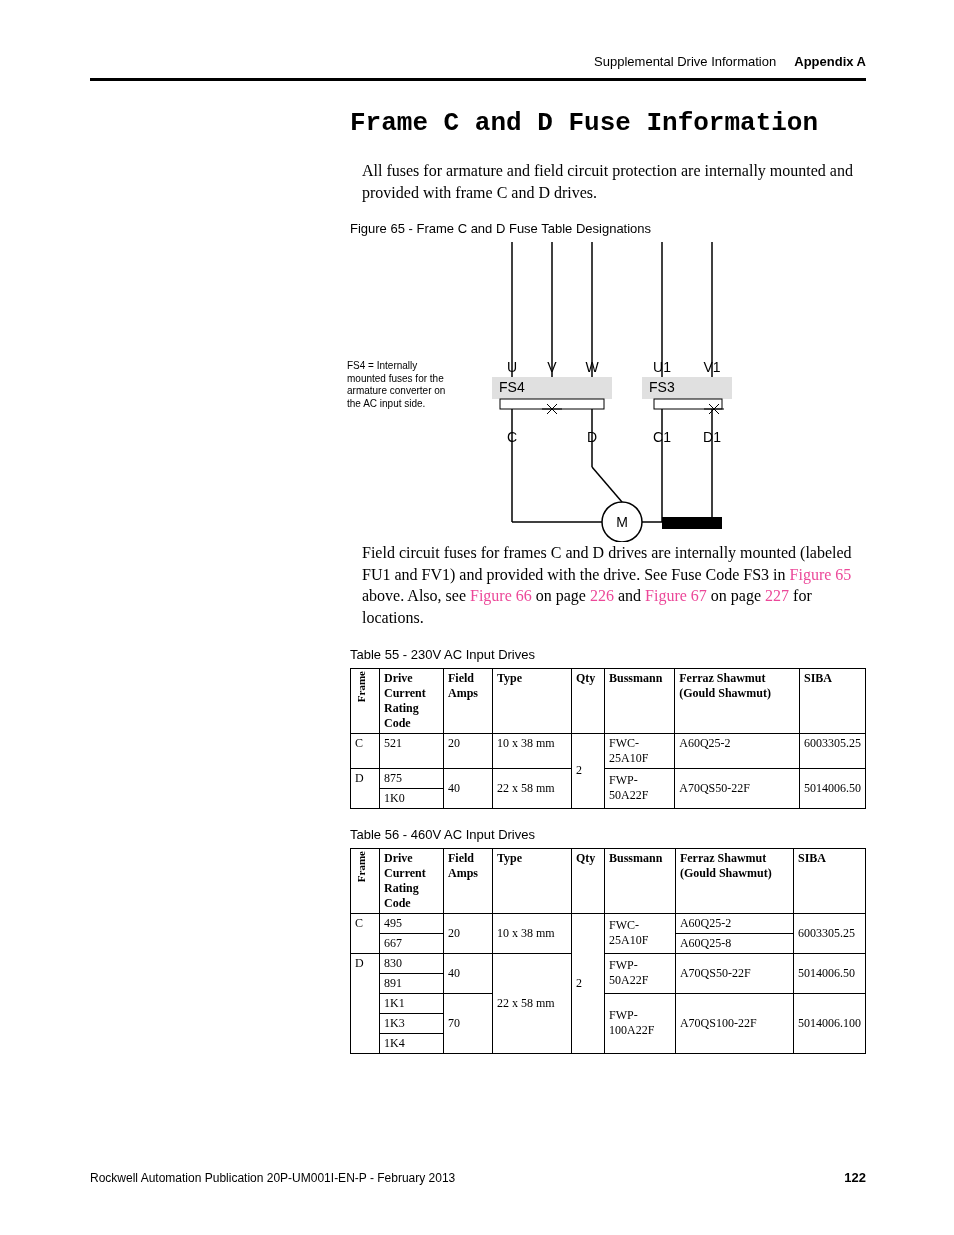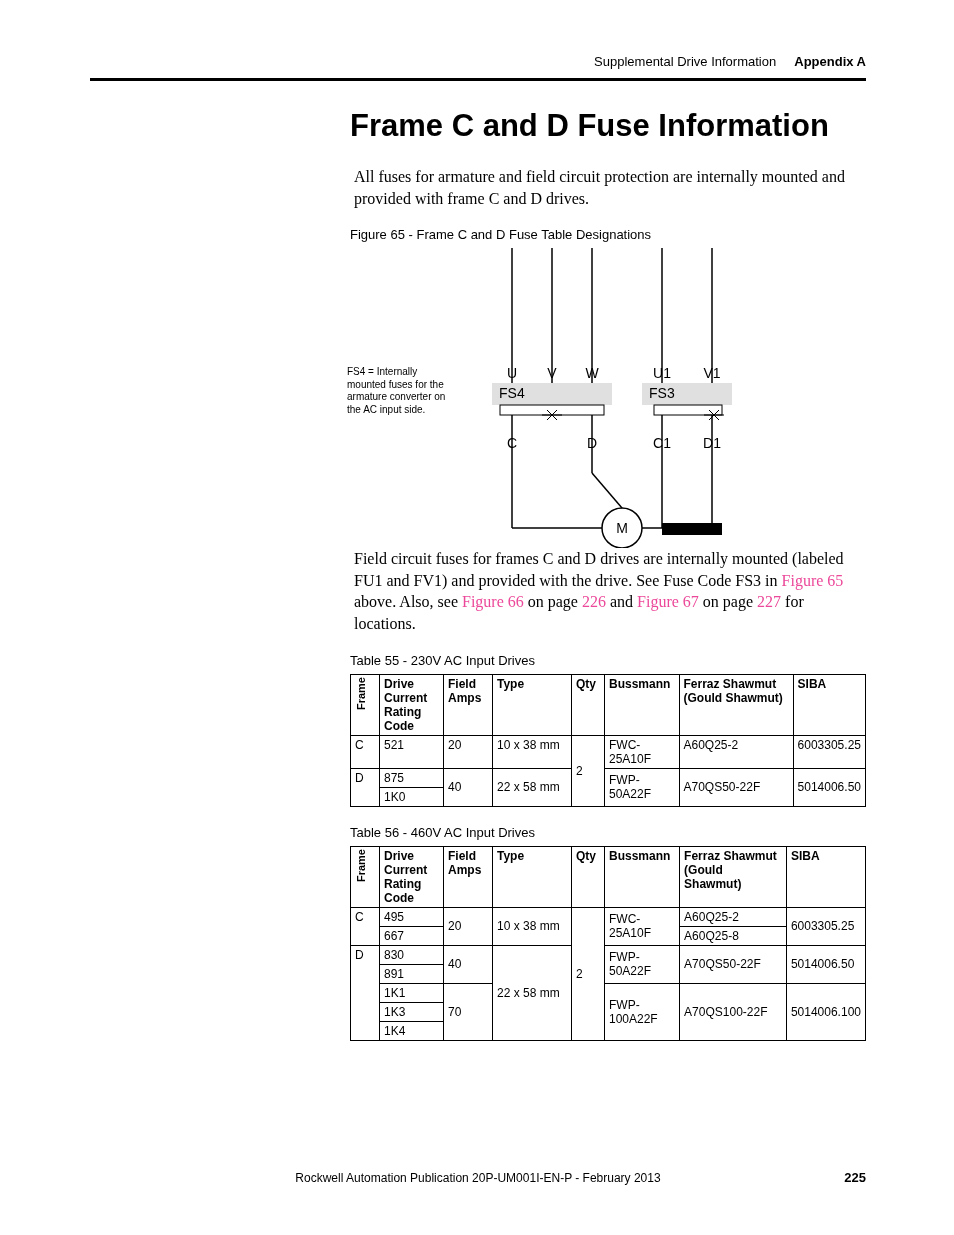--- a/index.html
+++ b/index.html
@@ -34,30 +34,30 @@
     height: 0;
     border-top: 3px solid #000;
   }
   .main {
     position: absolute;
     left: 350px;
     right: 88px;
     top: 108px;
   }
   h1 {
-    font-family: Liberation Sans, sans-serif;
+    font-family: Liberation Mono, monospace;
     font-weight: 700;
-    font-size: 31px;
+    font-size: 26px;
     margin: 0 0 22px 0;
   }
   p.body {
     font-family: "Times New Roman", Georgia, serif;
     font-size: 16px;
     line-height: 1.35;
-    margin: 0 0 18px 4px;
+    margin: 0 0 18px 12px;
   }
   .fig-caption, .tbl-caption {
     font-family: Arial, Helvetica, sans-serif;
     font-weight: 400;
     font-size: 13px;
     margin: 0 0 6px 0;
   }
   .subhead-italic {
     font-style: italic;
     font-family: "Times New Roman", Georgia, serif;
@@ -96,20 +96,21 @@
     width: 100%;
     font-family: Arial, Helvetica, sans-serif;
     font-size: 12px;
     margin-bottom: 18px;
   }
   table.data th, table.data td {
     border: 1px solid #000;
     padding: 2px 4px;
     text-align: left;
     vertical-align: top;
+    font-family: Liberation Serif, serif;
   }
   table.data th {
     font-weight: 700;
   }
   .frame-col {
     width: 20px;
   }
   .rot {
     writing-mode: vertical-rl;
     transform: rotate(180deg);
@@ -117,21 +118,20 @@
     font-weight: 700;
     font-size: 11px;
   }
 
   .footer {
     position: absolute;
     left: 90px; right: 88px;
     bottom: 50px;
     font-family: Arial, Helvetica, sans-serif;
     font-size: 12px;
-    text-align: center;
   }
   .page-num {
     position: absolute;
     right: 88px;
     bottom: 50px;
     font-family: Arial, Helvetica, sans-serif;
     font-weight: 700;
     font-size: 13px;
   }
 </style>
@@ -303,14 +303,14 @@
           <td>1K3</td>
         </tr>
         <tr>
           <td>1K4</td>
         </tr>
       </tbody>
     </table>
   </div>
 
   <div class="footer">Rockwell Automation Publication 20P-UM001I-EN-P - February 2013</div>
-  <div class="page-num">225</div>
+  <div class="page-num">122</div>
 </div>
 
 </body></html>

